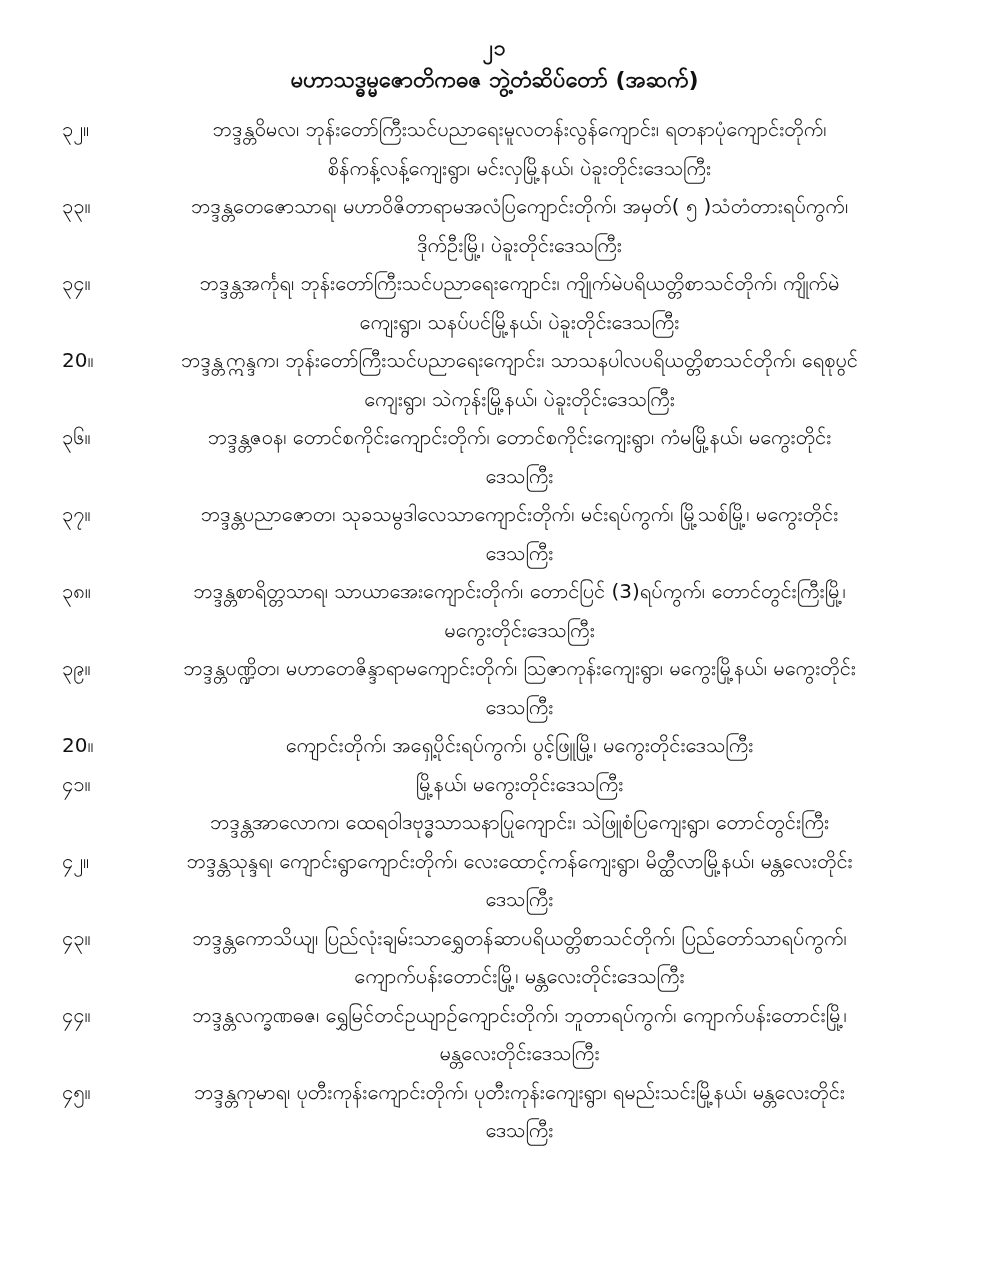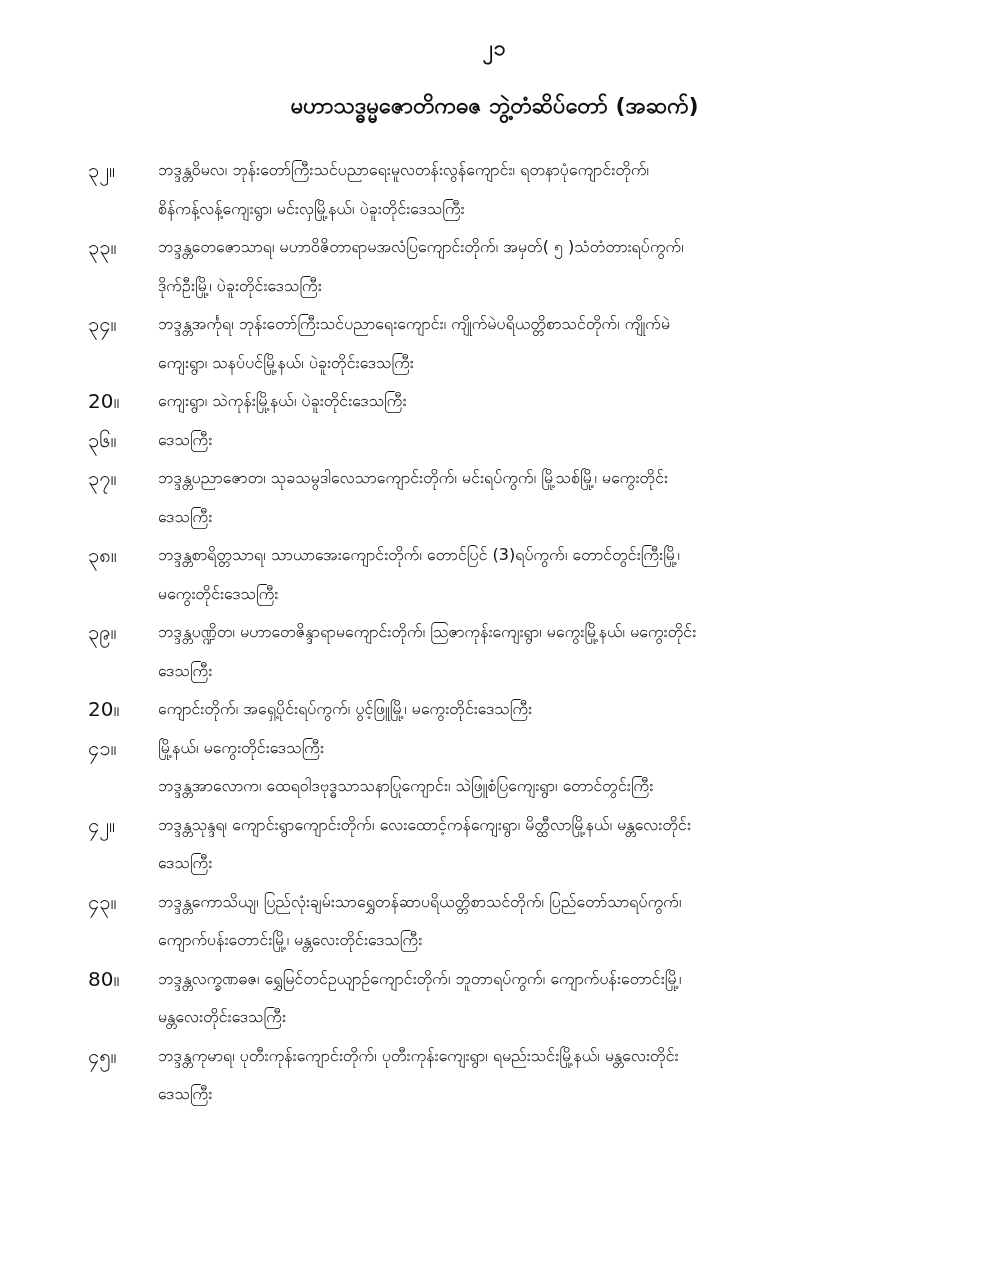--- a/index.html
+++ b/index.html
@@ -19,43 +19,43 @@
   }
   .page-number {
     text-align: center;
     padding-top: 34px;
     font-size: 21px;
     font-weight: 600;
     letter-spacing: 1px;
   }
   .doc-title {
     text-align: center;
-    margin-top: 26px;
     font-size: 22px;
     font-weight: 700;
   }
   .entry-list {
-    margin-top: 27px;
-    padding-left: 88px;
+    margin-top: 12px;
+    padding-left: 62px;
     padding-right: 82px;
   }
   .entry {
     display: flex;
     align-items: flex-start;
   }
   .entry-no {
     flex: 0 0 70px;
     font-size: 20px;
     line-height: 38.5px;
     white-space: nowrap;
   }
   .entry-text {
     flex: 1 1 auto;
-    font-size: 16px;
+    font-size: 20px;
     line-height: 38.5px;
+    text-align: center;
   }
   .entry-text .line {
     min-height: 38.5px;
   }
 </style>
 </head>
 <body>
 
 <div class="page">
   <div class="page-number">၂၁</div>
@@ -81,27 +81,29 @@
     <div class="entry-no">၃၄။</div>
     <div class="entry-text">
           <div class="line">ဘဒ္ဒန္တအင်္ကုရ၊ ဘုန်းတော်ကြီးသင်ပညာရေးကျောင်း၊ ကျိုက်မဲပရိယတ္တိစာသင်တိုက်၊ ကျိုက်မဲ</div>
           <div class="line">ကျေးရွာ၊ သနပ်ပင်မြို့နယ်၊ ပဲခူးတိုင်းဒေသကြီး</div>
         </div>
   </div>
 
   <div class="entry">
     <div class="entry-no">20။</div>
     <div class="entry-text">
+          <div class="line">ဘဒ္ဒန္တဣန္ဒက၊ ဘုန်းတော်ကြီးသင်ပညာရေးကျောင်း၊ သာသနပါလပရိယတ္တိစာသင်တိုက်၊ ရေစုပွင်</div>
           <div class="line">ကျေးရွာ၊ သဲကုန်းမြို့နယ်၊ ပဲခူးတိုင်းဒေသကြီး</div>
         </div>
   </div>
 
   <div class="entry">
     <div class="entry-no">၃၆။</div>
     <div class="entry-text">
+          <div class="line">ဘဒ္ဒန္တဇဝန၊ တောင်စကိုင်းကျောင်းတိုက်၊ တောင်စကိုင်းကျေးရွာ၊ ကံမမြို့နယ်၊ မကွေးတိုင်း</div>
           <div class="line">ဒေသကြီး</div>
         </div>
   </div>
 
   <div class="entry">
     <div class="entry-no">၃၇။</div>
     <div class="entry-text">
           <div class="line">ဘဒ္ဒန္တပညာဇောတ၊ သုခသမွဒါလေသာကျောင်းတိုက်၊ မင်းရပ်ကွက်၊ မြို့သစ်မြို့၊ မကွေးတိုင်း</div>
           <div class="line">ဒေသကြီး</div>
         </div>
@@ -148,21 +150,21 @@
 
   <div class="entry">
     <div class="entry-no">၄၃။</div>
     <div class="entry-text">
           <div class="line">ဘဒ္ဒန္တကောသိယျ၊ ပြည်လုံးချမ်းသာရွှေတန်ဆာပရိယတ္တိစာသင်တိုက်၊ ပြည်တော်သာရပ်ကွက်၊</div>
           <div class="line">ကျောက်ပန်းတောင်းမြို့၊ မန္တလေးတိုင်းဒေသကြီး</div>
         </div>
   </div>
 
   <div class="entry">
-    <div class="entry-no">80။</div>
+    <div class="entry-no">၄၄။</div>
     <div class="entry-text">
           <div class="line">ဘဒ္ဒန္တလက္ခဏဓဇ၊ ရွှေမြင်တင်ဥယျာဉ်ကျောင်းတိုက်၊ ဘူတာရပ်ကွက်၊ ကျောက်ပန်းတောင်းမြို့၊</div>
           <div class="line">မန္တလေးတိုင်းဒေသကြီး</div>
         </div>
   </div>
 
   <div class="entry">
     <div class="entry-no">၄၅။</div>
     <div class="entry-text">
           <div class="line">ဘဒ္ဒန္တကုမာရ၊ ပုတီးကုန်းကျောင်းတိုက်၊ ပုတီးကုန်းကျေးရွာ၊ ရမည်းသင်းမြို့နယ်၊ မန္တလေးတိုင်း</div>

